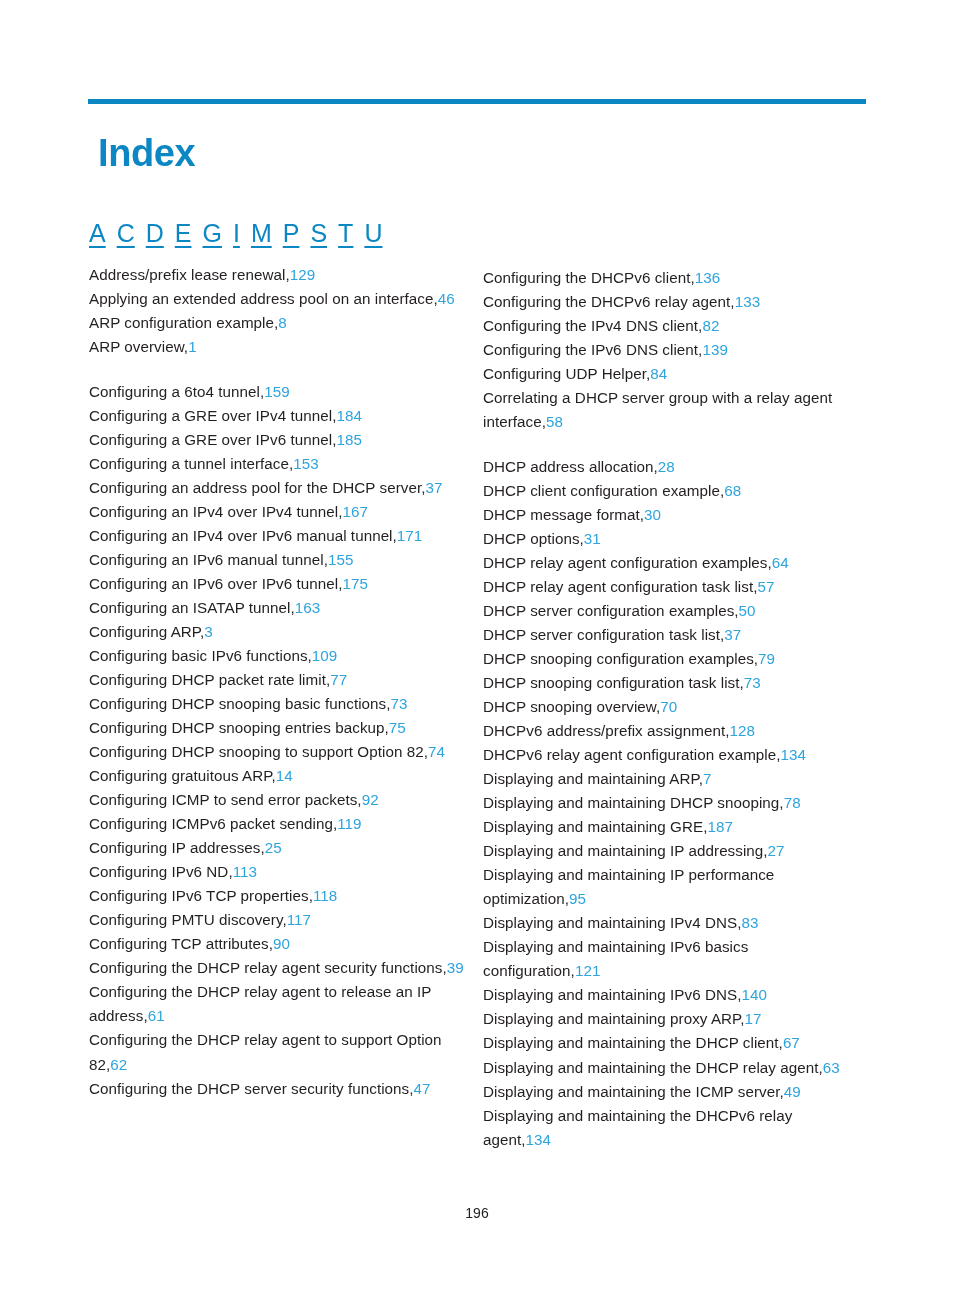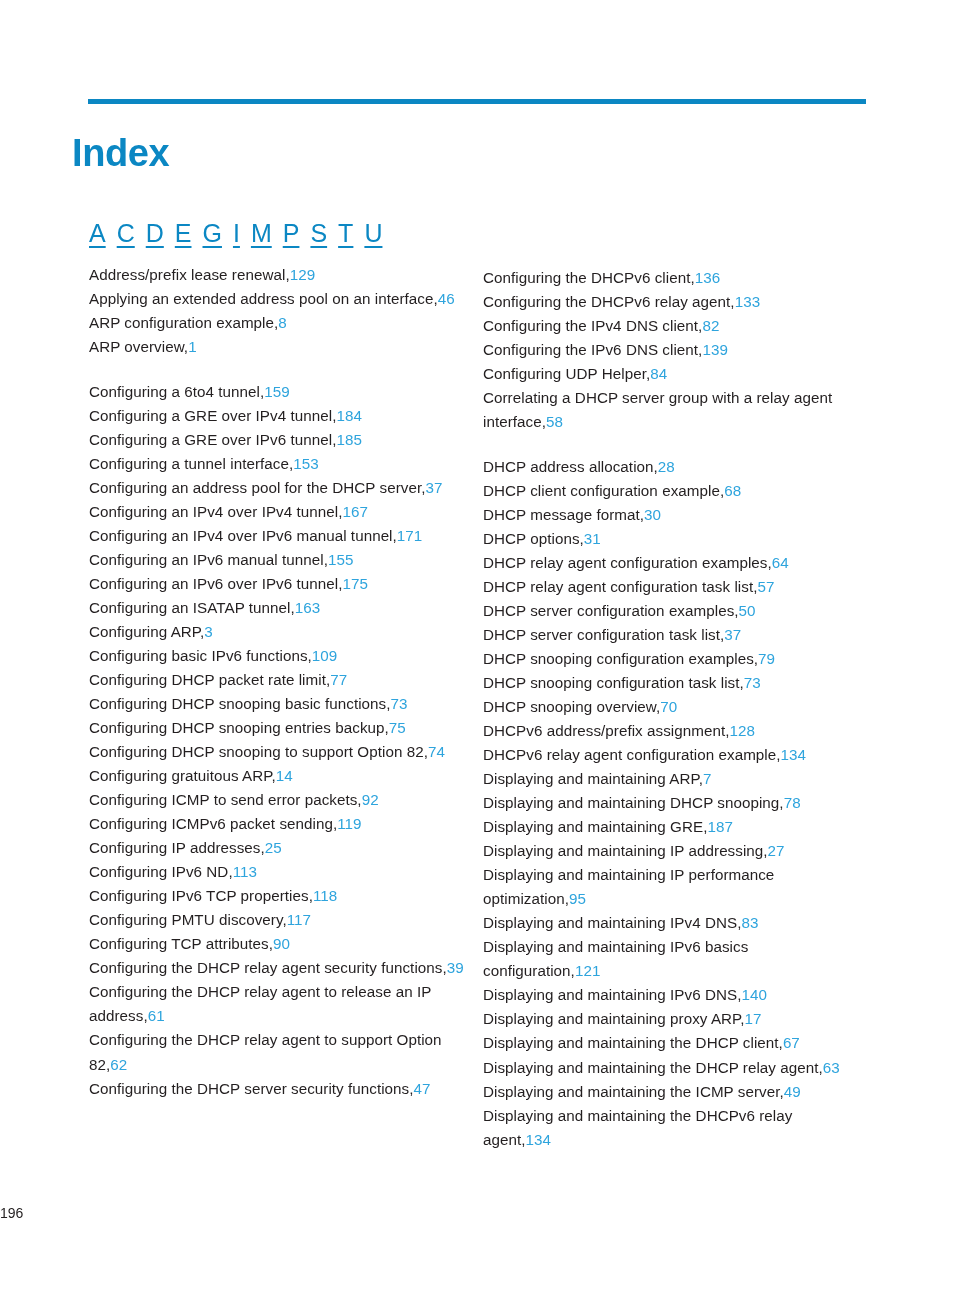--- a/index.html
+++ b/index.html
@@ -23,21 +23,21 @@
   .header-rule {
     position: absolute;
     left: 88px;
     top: 99px;
     width: 778px;
     height: 5px;
     background: #0b87c3;
   }
   .page-title {
     position: absolute;
-    left: 72px;
+    left: 98px;
     top: 108px;
     font-size: 38px;
     font-weight: bold;
     color: #0b87c3;
     letter-spacing: -0.4px;
     line-height: 1.1;
   }
   
   .alpha-nav {
     position: absolute;
@@ -90,21 +90,21 @@
   }
   .entry .pg {
     color: #2ea4dd;
   }
   
   .folio {
     position: absolute;
     left: 0;
     right: 0;
     top: 1205px;
-    text-align: left;
+    text-align: center;
     font-size: 14px;
     color: #231f20;
   }
 </style>
 </head>
 <body>
 
 <div class="page">
 
   <div class="header-rule"></div>

